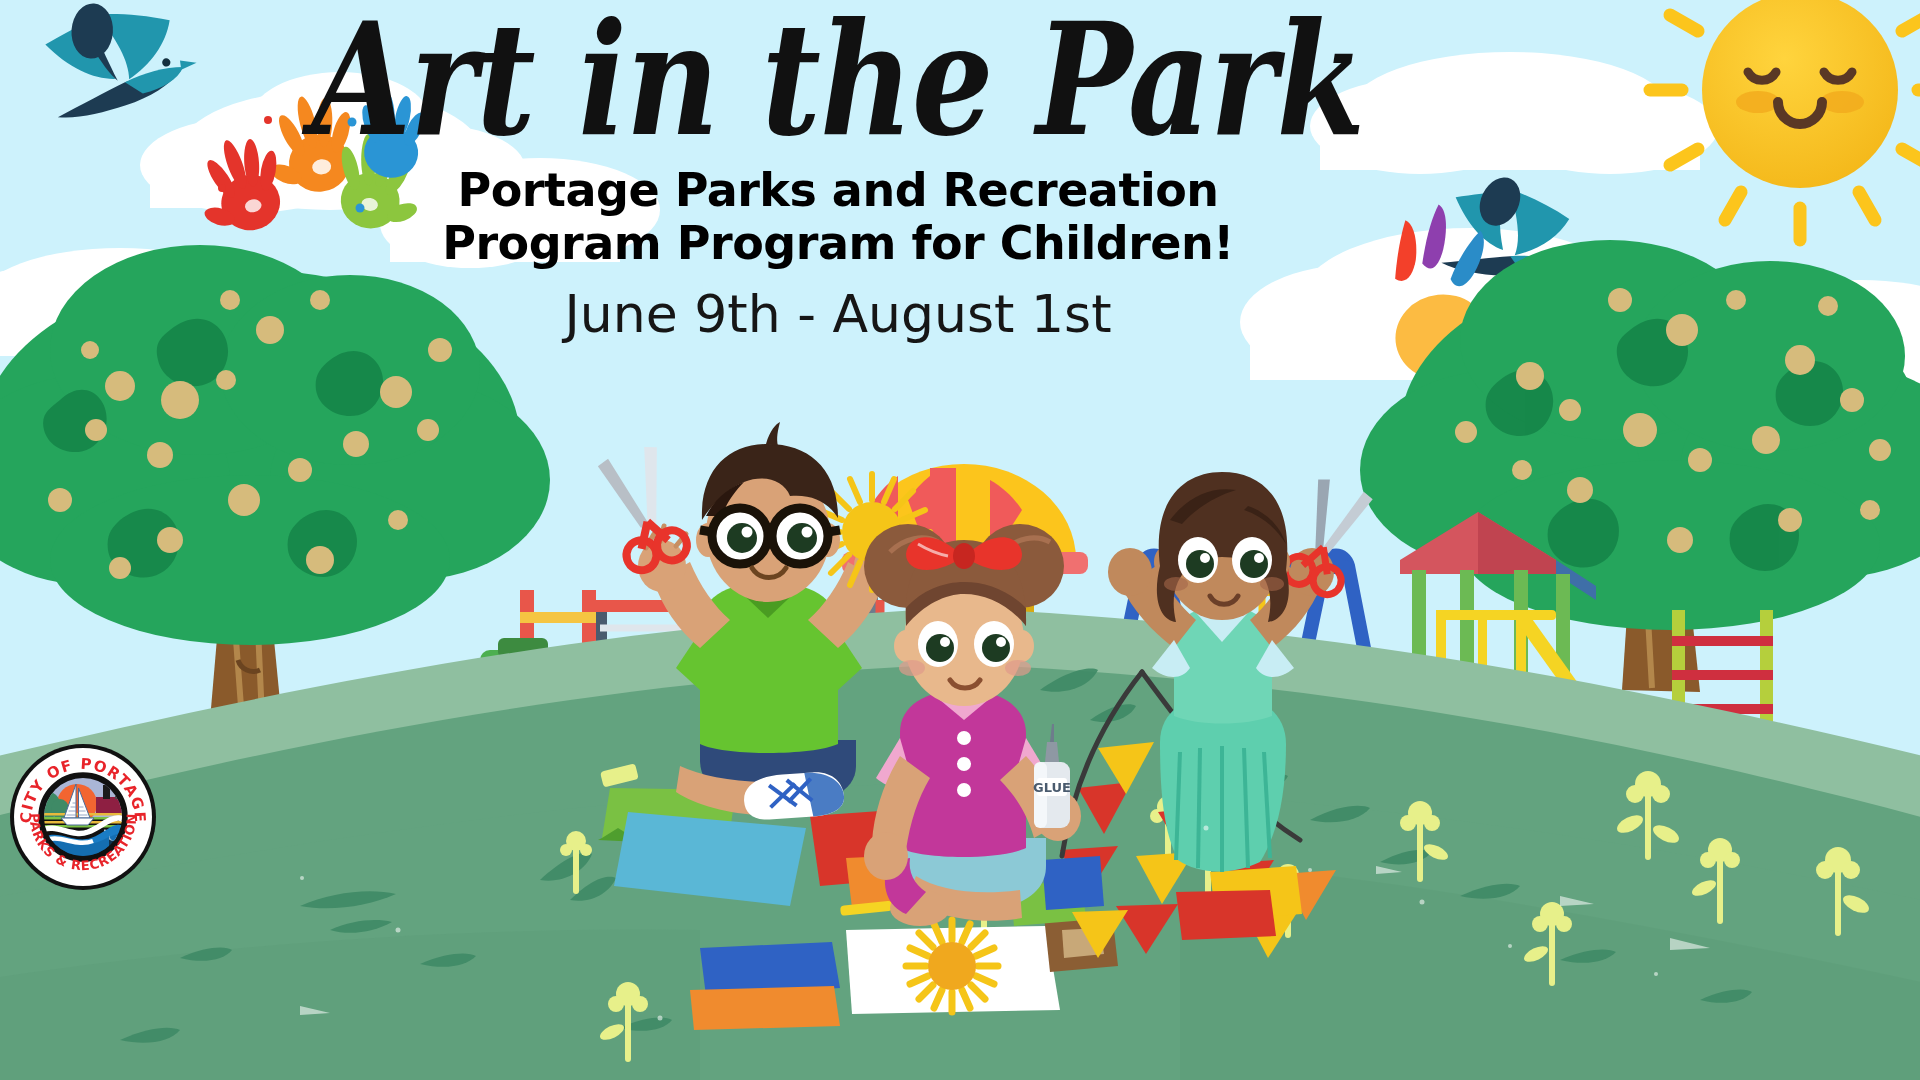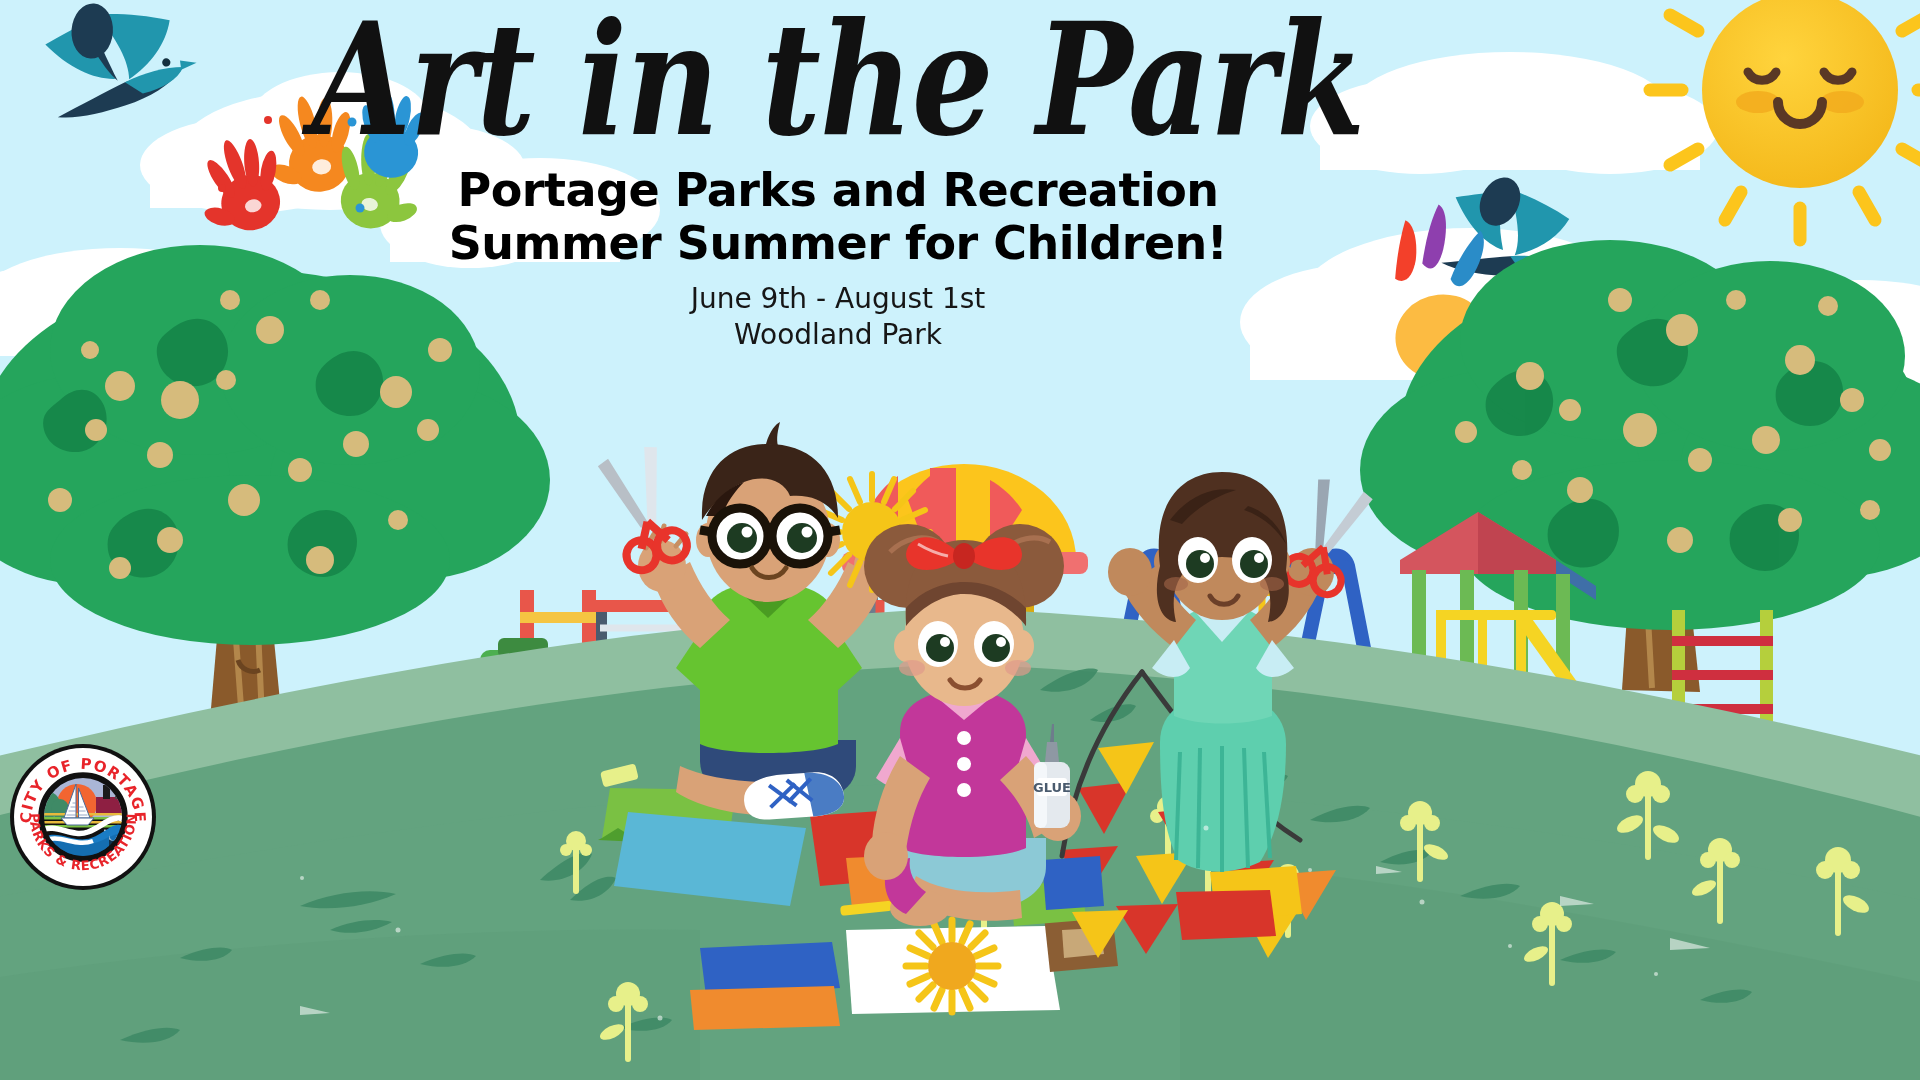--- a/index.html
+++ b/index.html
@@ -47,21 +47,21 @@
     line-height:1.16;
     color:#000000;
     letter-spacing:-0.5px;
     margin-top:26px;
     white-space:nowrap;
   }
   .headline div { white-space:nowrap; }
   .detail {
     font-family:"DejaVu Sans", sans-serif;
     font-weight:normal;
-    font-size:28px;
+    font-size:52px;
     line-height:1.28;
     color:#161616;
     letter-spacing:0px;
     margin-top:10px;
     white-space:nowrap;
   }
   .detail div { white-space:nowrap; }
 
   
   #logo { position:absolute; left:8px; top:742px; width:150px; height:150px; z-index:60; }
@@ -865,25 +865,24 @@
         <path d="M 1376 866 l 26 6 l -26 2 Z"></path>
         <path d="M 300 1006 l 30 7 l -30 2 Z"></path>
       </g>
     </g>
   </svg>
 
   <div id="text-block">
     <div id="title">Art in the Park</div>
     <div class="headline">
       <div>Portage Parks and Recreation</div>
-      <div>Summer Summer for Children!</div>
+      <div>Program Program for Children!</div>
     </div>
     <div class="detail">
       <div>June 9th - August 1st</div>
-      <div>Woodland Park</div>
     </div>
   </div>
 
   <svg id="logo" viewBox="0 0 300 300" xmlns="http://www.w3.org/2000/svg">
     <defs>
       <path id="arcTop" d="M 46 158 A 104 104 0 0 1 254 158"></path>
       <path id="arcBot" d="M 44 150 A 106 106 0 0 0 256 150"></path>
       <clipPath id="innerClip">
           <circle cx="150" cy="150" r="78"></circle>
         </clipPath>

